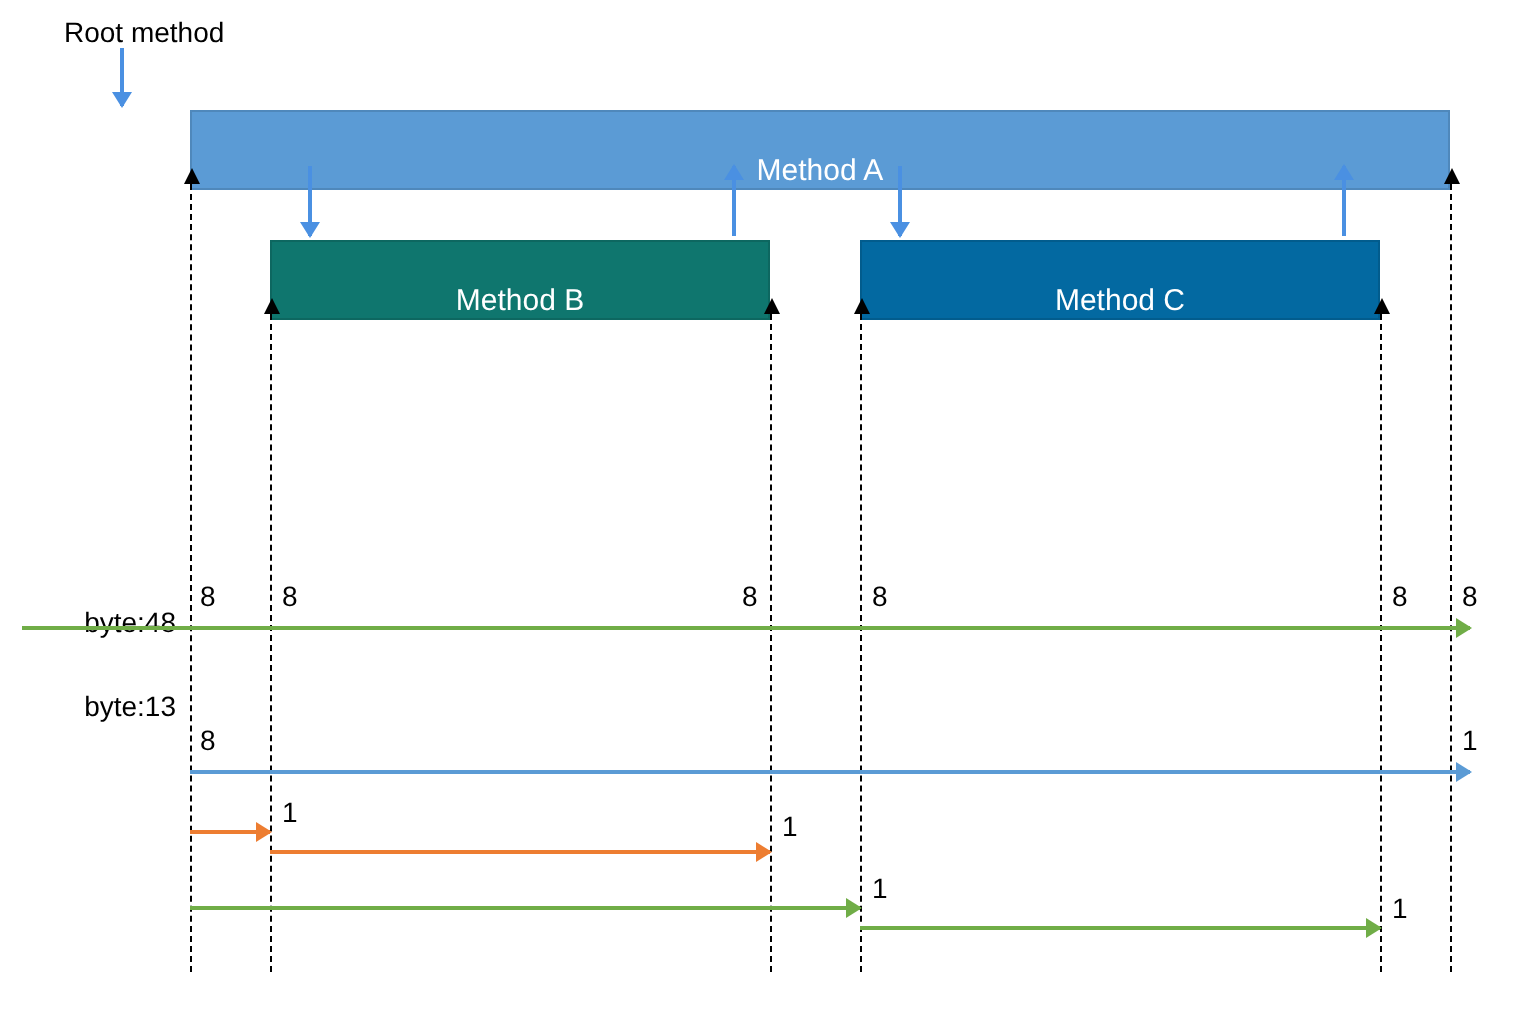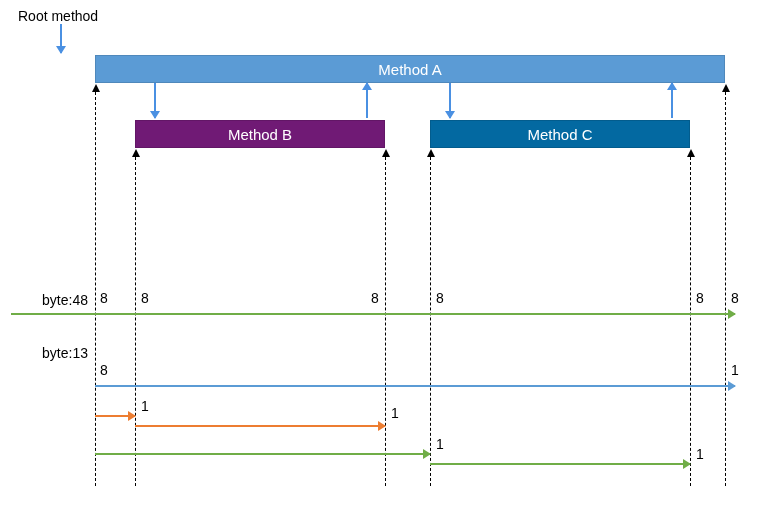--- a/index.html
+++ b/index.html
@@ -19,24 +19,24 @@
     left: 0; top: 0;
     width: 769px;
     height: 518px;
   }
   .label {
     position: absolute;
     white-space: nowrap;
   }
   .method-bar {
     position: absolute;
-    height: 28px;
+    height: 40px;
     color: #fff;
     display: flex;
-    align-items: center;
+    align-items: flex-end;
     justify-content: center;
     font-size: 15px;
     border: 1px solid rgba(0,0,0,0.12);
     box-sizing: border-box;
   }
   .dashed {
     position: absolute;
     border-left: 1px dashed #000;
     width: 0;
   }
@@ -89,21 +89,21 @@
   .num {
     position: absolute;
     font-size: 14px;
   }
 </style>
 </head>
 <body>
 
 <div class="canvas">
 
-  <div class="label" style="left:18px; top:8px;">Root method</div>
+  <div class="label" style="left:32px; top:8px;">Root method</div>
   <div class="varrow-down" style="left:60px; top:24px; height:29px; color:#4A90E2;">
     <div class="head"></div>
   </div>
 
   <div class="method-bar" style="left:95px; top:55px; width:630px; background:#5B9BD5;">
     <span>Method A</span>
   </div>
 
   <div class="varrow-down" style="left:154px; top:83px; height:35px; color:#4A90E2;">
     <div class="head"></div>
@@ -114,21 +114,21 @@
 
   <div style="position:absolute; left:366px; top:83px; width:2px; height:35px; background:#4A90E2;">
     <div style="position:absolute; left:-4px; top:-1px; width:0;height:0;
                 border-bottom:8px solid #4A90E2; border-left:5px solid transparent; border-right:5px solid transparent;"></div>
   </div>
   <div style="position:absolute; left:671px; top:83px; width:2px; height:35px; background:#4A90E2;">
     <div style="position:absolute; left:-4px; top:-1px; width:0;height:0;
                 border-bottom:8px solid #4A90E2; border-left:5px solid transparent; border-right:5px solid transparent;"></div>
   </div>
 
-  <div class="method-bar" style="left:135px; top:120px; width:250px; background:#701a75;">
+  <div class="method-bar" style="left:135px; top:120px; width:250px; background:#0f766e;">
     <span>Method B</span>
   </div>
 
   <div class="method-bar" style="left:430px; top:120px; width:260px; background:#0369a1;">
     <span>Method C</span>
   </div>
 
   <div class="tick-up" style="left:92px;  top:84px;"></div>
   <div class="tick-up" style="left:722px; top:84px;"></div>
   <div class="tick-up" style="left:132px; top:149px;"></div>
@@ -136,21 +136,21 @@
   <div class="tick-up" style="left:427px; top:149px;"></div>
   <div class="tick-up" style="left:687px; top:149px;"></div>
 
   <div class="dashed" style="left:95px;  top:92px;  height:394px;"></div>
   <div class="dashed" style="left:135px; top:157px; height:329px;"></div>
   <div class="dashed" style="left:385px; top:157px; height:329px;"></div>
   <div class="dashed" style="left:430px; top:157px; height:329px;"></div>
   <div class="dashed" style="left:690px; top:157px; height:329px;"></div>
   <div class="dashed" style="left:725px; top:92px;  height:394px;"></div>
 
-  <div class="byte-label" style="top:292px;">byte:48</div>
+  <div class="byte-label" style="top:303px;">byte:48</div>
   <div class="harrow" style="left:11px; top:313px; width:724px; color:#70AD47;">
     <div class="line"></div>
       <div class="head-right"></div>
   </div>
   <div class="num" style="left:100px; top:290px;">8</div>
   <div class="num" style="left:141px; top:290px;">8</div>
   <div class="num" style="left:371px; top:290px;">8</div>
   <div class="num" style="left:436px; top:290px;">8</div>
   <div class="num" style="left:696px; top:290px;">8</div>
   <div class="num" style="left:731px; top:290px;">8</div>

